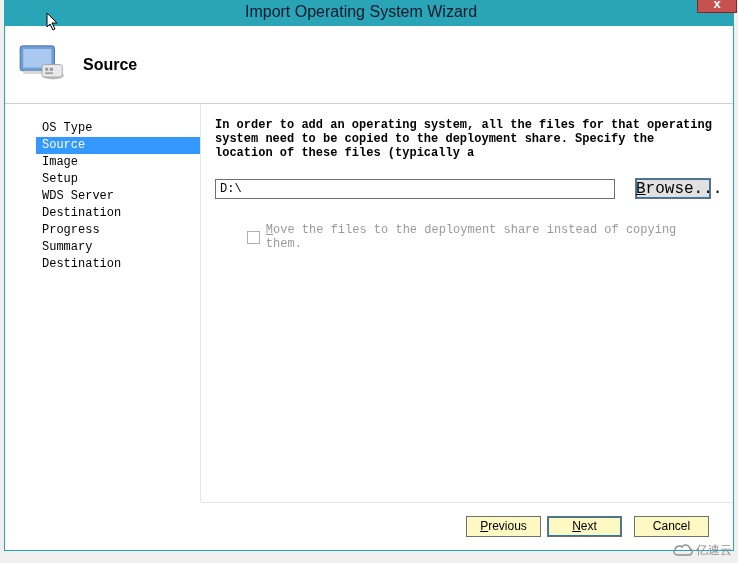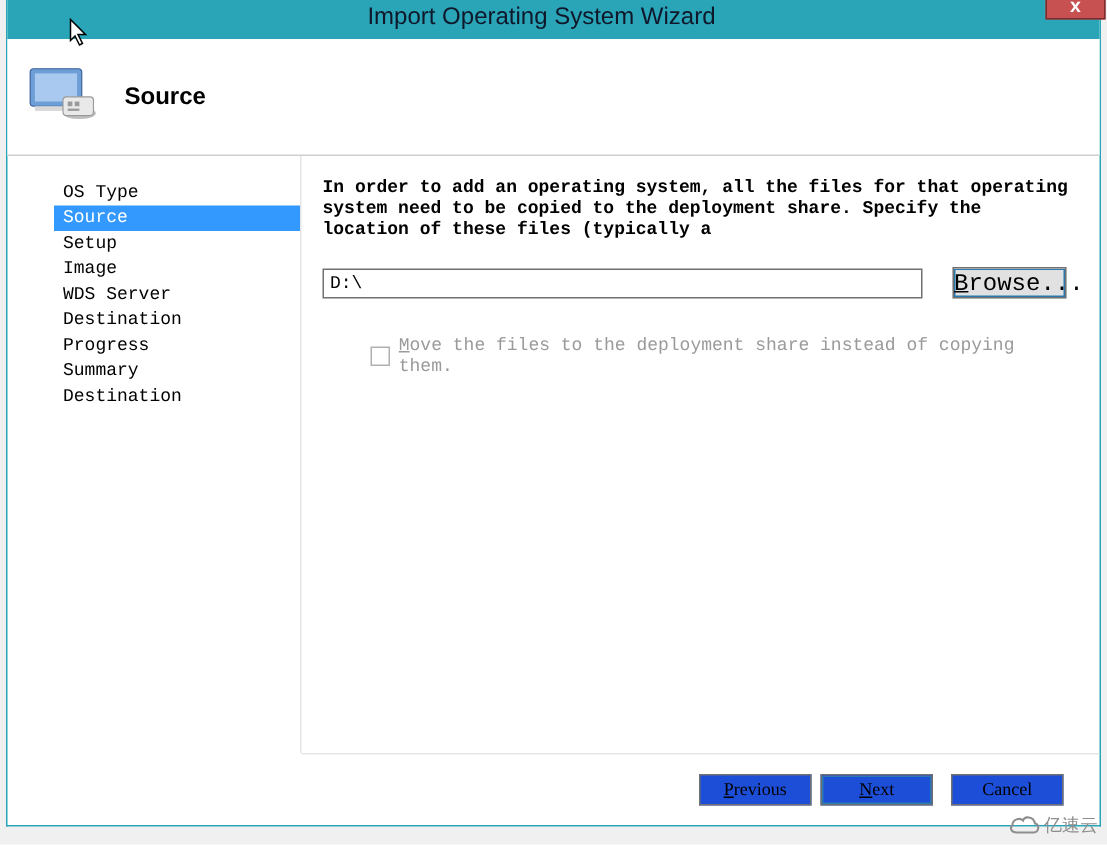--- a/index.html
+++ b/index.html
@@ -160,23 +160,23 @@
       align-items: center;
       justify-content: flex-end;
       padding-right: 24px;
       gap: 6px;
       border-top: 1px solid #e5e5e5;
       margin-left: 196px;
     }
     .footer button {
       width: 75px;
       height: 21px;
-      background: #1d4ed8;
+      background: #fef9c3;
       border: 1px solid #707070;
-      font-family: Liberation Serif, serif;
+      font-family: Liberation Sans, sans-serif;
       font-size: 12px;
       cursor: pointer;
       color: #000;
     }
     .footer button.gap-left { margin-left: 6px; }
     .footer button.default {
       box-shadow: inset 0 0 0 1px #2a7ab0;
     }
     .cursor {
       position: absolute;
@@ -220,22 +220,22 @@
         <rect x="36" y="44" width="10" height="2" fill="#9a9a9a"></rect>
       </svg>
     </span>
     <div class="header-title">Source</div>
   </div>
 
   <div class="body-area">
     <div class="sidebar">
       <div class="sidebar-item">OS Type</div>
       <div class="sidebar-item selected">Source</div>
+      <div class="sidebar-item">Image</div>
       <div class="sidebar-item">Setup</div>
-      <div class="sidebar-item">Image</div>
       <div class="sidebar-item">WDS Server</div>
       <div class="sidebar-item">Destination</div>
       <div class="sidebar-item">Progress</div>
       <div class="sidebar-item">Summary</div>
       <div class="sidebar-item">Destination</div>
     </div>
 
     <div class="divider"></div>
 
     <div class="main-panel">

